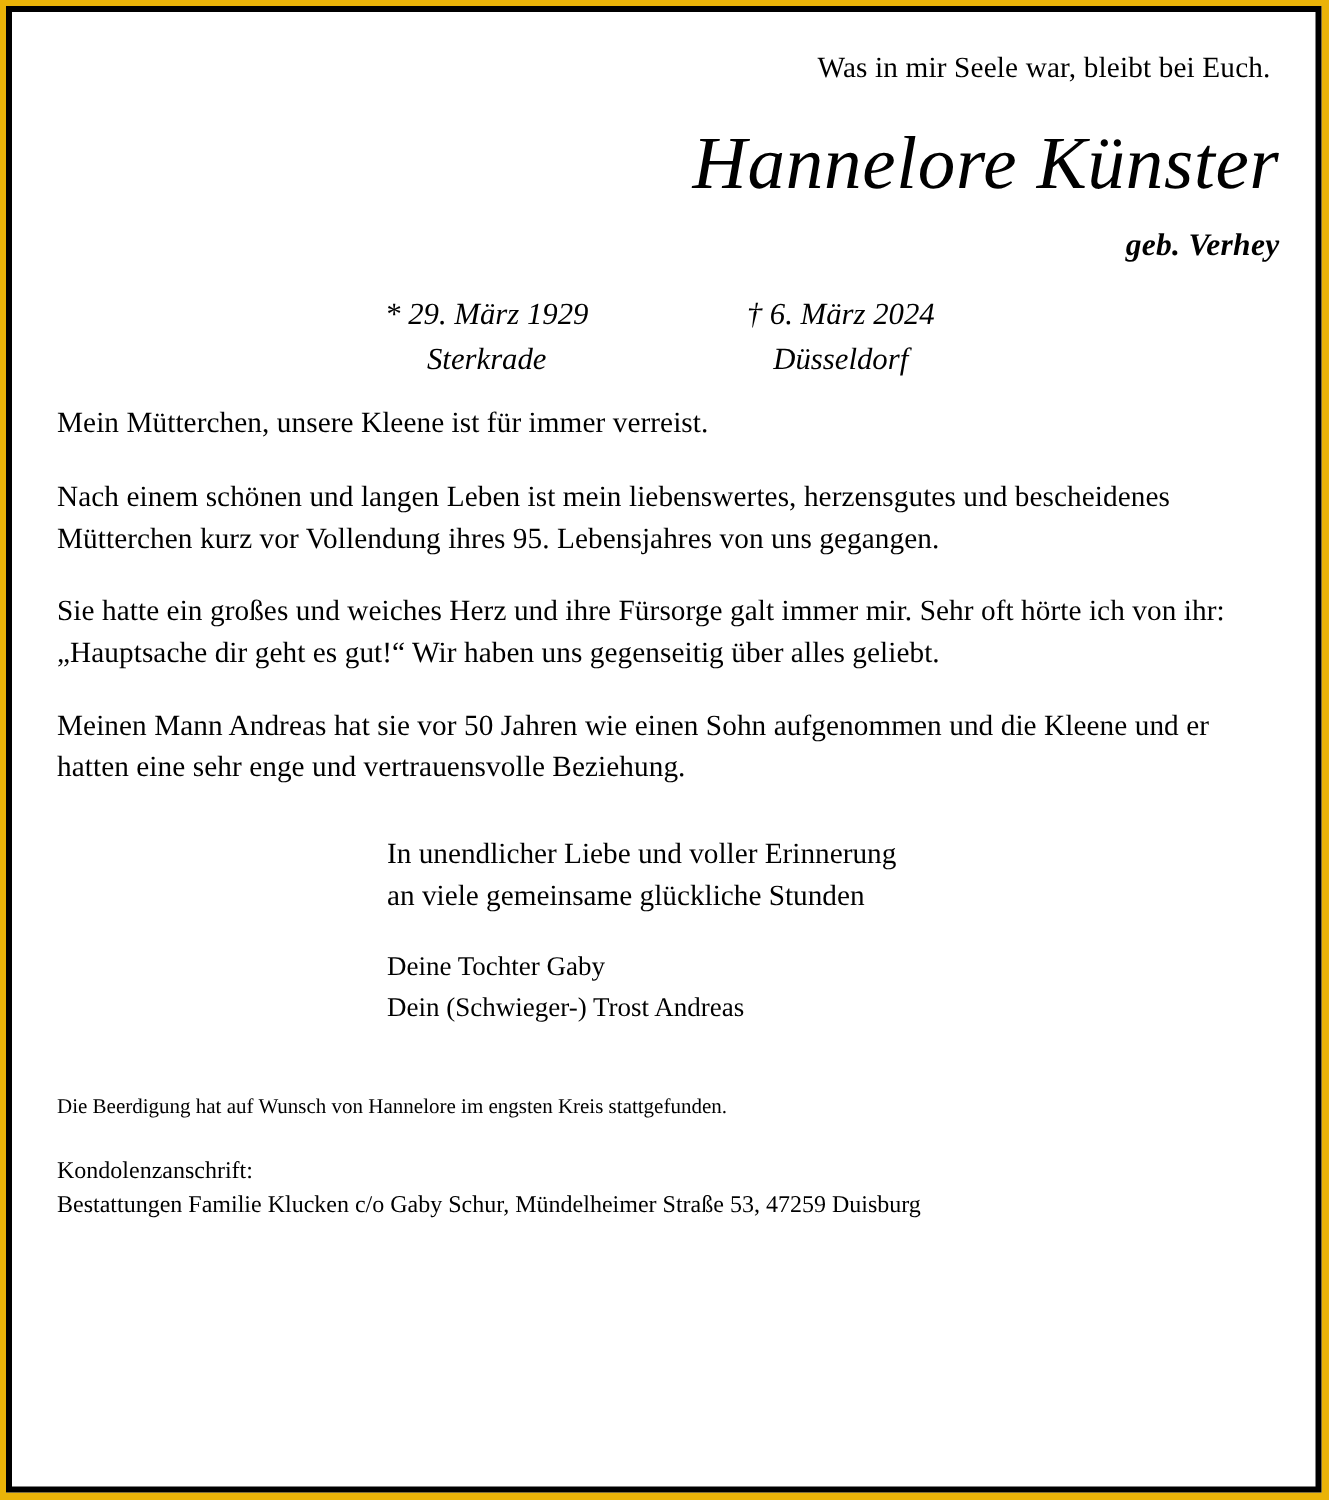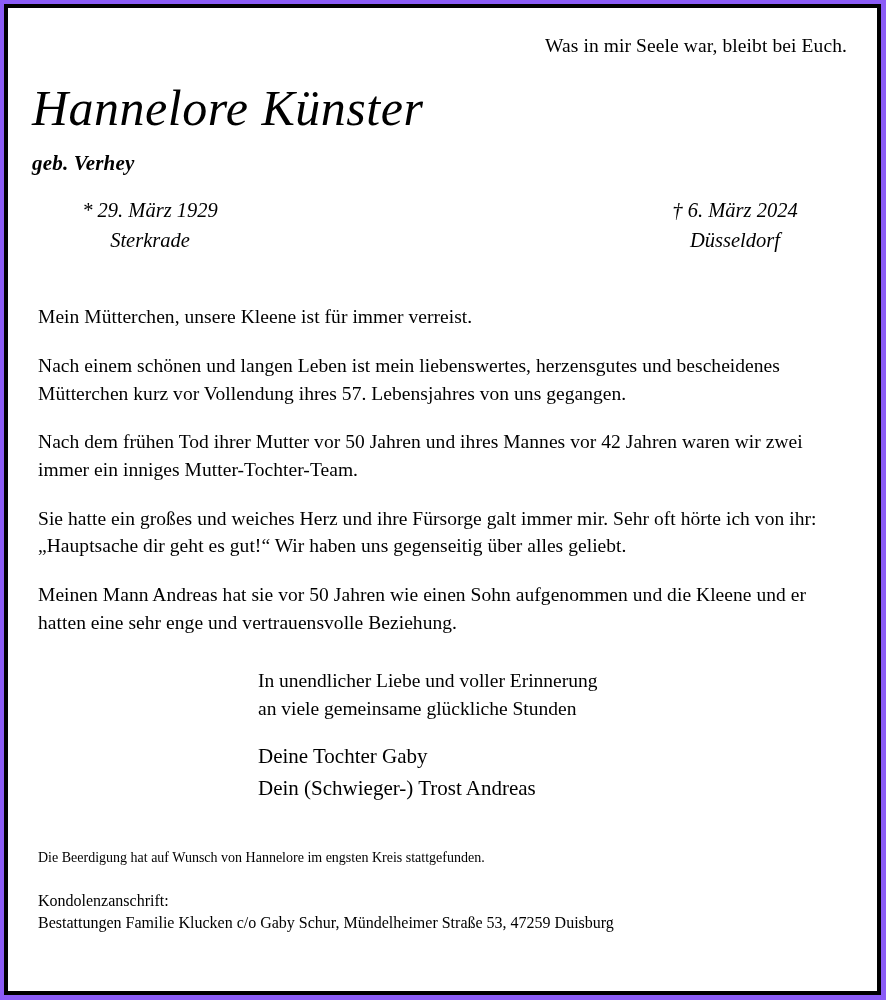--- a/index.html
+++ b/index.html
@@ -15,21 +15,21 @@
     color: #000000;
     overflow: hidden;
   }
 
   
   .notice {
     box-sizing: border-box;
     width: 886px;
     height: 1000px;
     padding: 4px 5px 5px 4px;     
-    background: #8b5cf6;
+    background: #eab308;
   }
   .frame {
     box-sizing: border-box;
     width: 100%;
     height: 100%;
     border: 4px solid #000000;
     background: #ffffff;
     position: relative;
   }
   .inner {
@@ -45,21 +45,21 @@
     text-align: right;
     font-size: 19.5px;
     line-height: 1.25;
     letter-spacing: .1px;
     padding-right: 6px;
     margin-top: 8px;
   }
 
   
   .name-block {
-    text-align: left;
+    text-align: right;
     margin-top: 24px;
   }
   .deceased-name {
     font-family: "Liberation Serif", "DejaVu Serif", serif;
     font-style: italic;
     font-weight: 400;
     font-size: 50px;
     line-height: 1.05;
     letter-spacing: 0.5px;
   }
@@ -67,35 +67,35 @@
     font-style: italic;
     font-size: 21px;
     margin-top: 16px;
     letter-spacing: .2px;
     font-weight: bold;
   }
 
   
   .dates {
     display: flex;
-    justify-content: space-between;
+    justify-content: center;
     margin-top: 20px;
   }
   .date-col {
     width: 236px;
     text-align: center;
     font-style: italic;
     font-size: 20.5px;
     line-height: 1.45;
   }
   .date-col .place { display: block; }
 
   
   .body-text {
-    margin-top: 48px;
+    margin-top: 14px;
     padding: 0 4px 0 6px;
   }
   .body-text p {
     margin: 0 0 21px 0;
     font-size: 19.5px;
     line-height: 1.42;
     letter-spacing: .05px;
     text-align: left;
   }
 
@@ -107,21 +107,21 @@
   .closing .memorial-line {
     font-size: 19.5px;
     line-height: 1.45;
     margin: 0;
     font-family: Liberation Serif, serif;
   }
   .signatures {
     margin-top: 18px;
   }
   .signatures .sig-line {
-    font-size: 21px;
+    font-size: 18px;
     line-height: 1.5;
     margin: 0;
   }
 
   
   .footer {
     margin-top: 44px;
     padding-left: 6px;
   }
   .footer .funeral-note {
@@ -156,22 +156,21 @@
           <span class="place">Sterkrade</span>
         </div>
         <div class="date-col">
           <span class="date">† 6. März 2024</span>
           <span class="place">Düsseldorf</span>
         </div>
       </div>
 
       <div class="body-text">
         <p>Mein Mütterchen, unsere Kleene ist für immer verreist.</p>
-        <p>Nach einem schönen und langen Leben ist mein liebenswertes, herzensgutes und bescheidenes Mütterchen kurz vor Vollendung ihres 57. Lebensjahres von uns gegangen.</p>
-        <p>Nach dem frühen Tod ihrer Mutter vor 50 Jahren und ihres Mannes vor 42 Jahren waren wir zwei immer ein inniges Mutter-Tochter-Team.</p>
+        <p>Nach einem schönen und langen Leben ist mein liebenswertes, herzensgutes und bescheidenes Mütterchen kurz vor Vollendung ihres 95. Lebensjahres von uns gegangen.</p>
         <p>Sie hatte ein großes und weiches Herz und ihre Fürsorge galt immer mir. Sehr oft hörte ich von ihr: „Hauptsache dir geht es gut!“ Wir haben uns gegenseitig über alles geliebt.</p>
         <p>Meinen Mann Andreas hat sie vor 50 Jahren wie einen Sohn aufgenommen und die Kleene und er hatten eine sehr enge und vertrauensvolle Beziehung.</p>
       </div>
 
       <div class="closing">
         <p class="memorial-line">In unendlicher Liebe und voller Erinnerung</p>
         <p class="memorial-line">an viele gemeinsame glückliche Stunden</p>
         <div class="signatures">
           <p class="sig-line">Deine Tochter Gaby</p>
           <p class="sig-line">Dein (Schwieger-) Trost Andreas</p>

